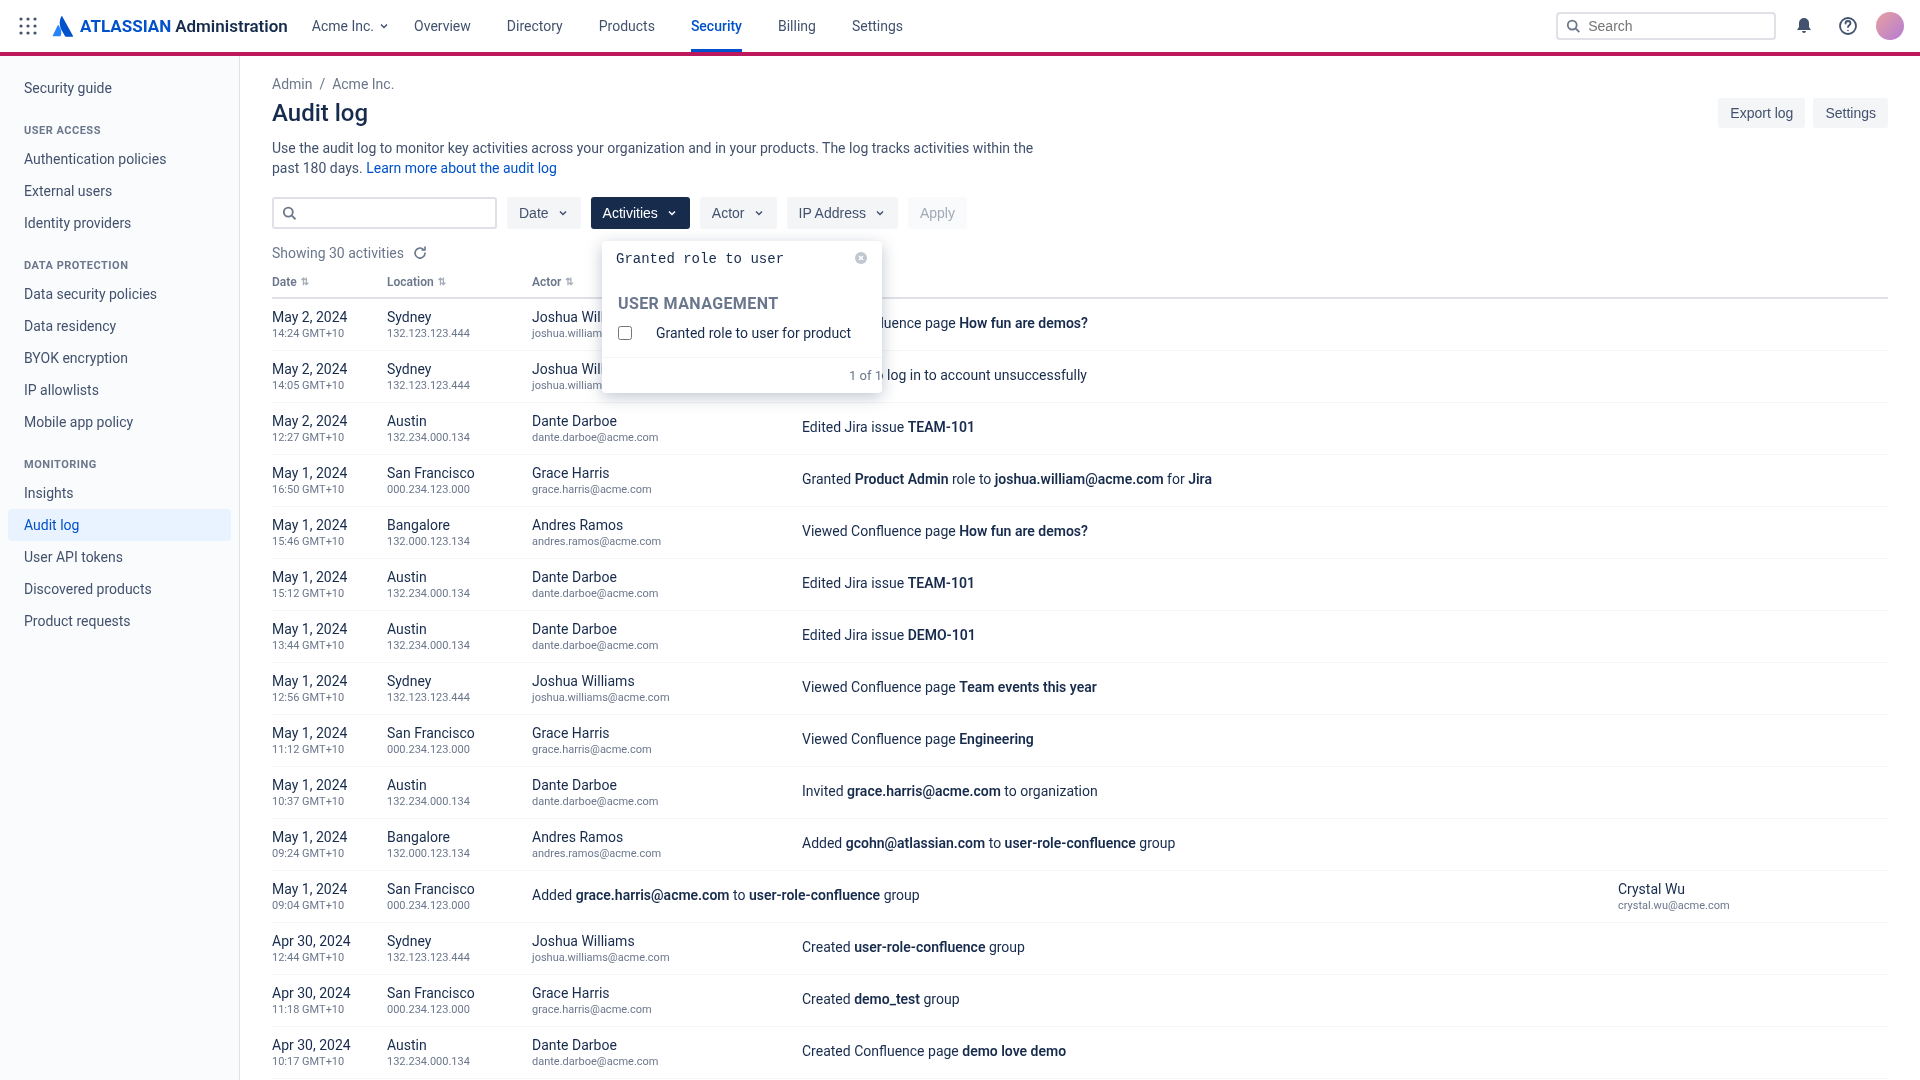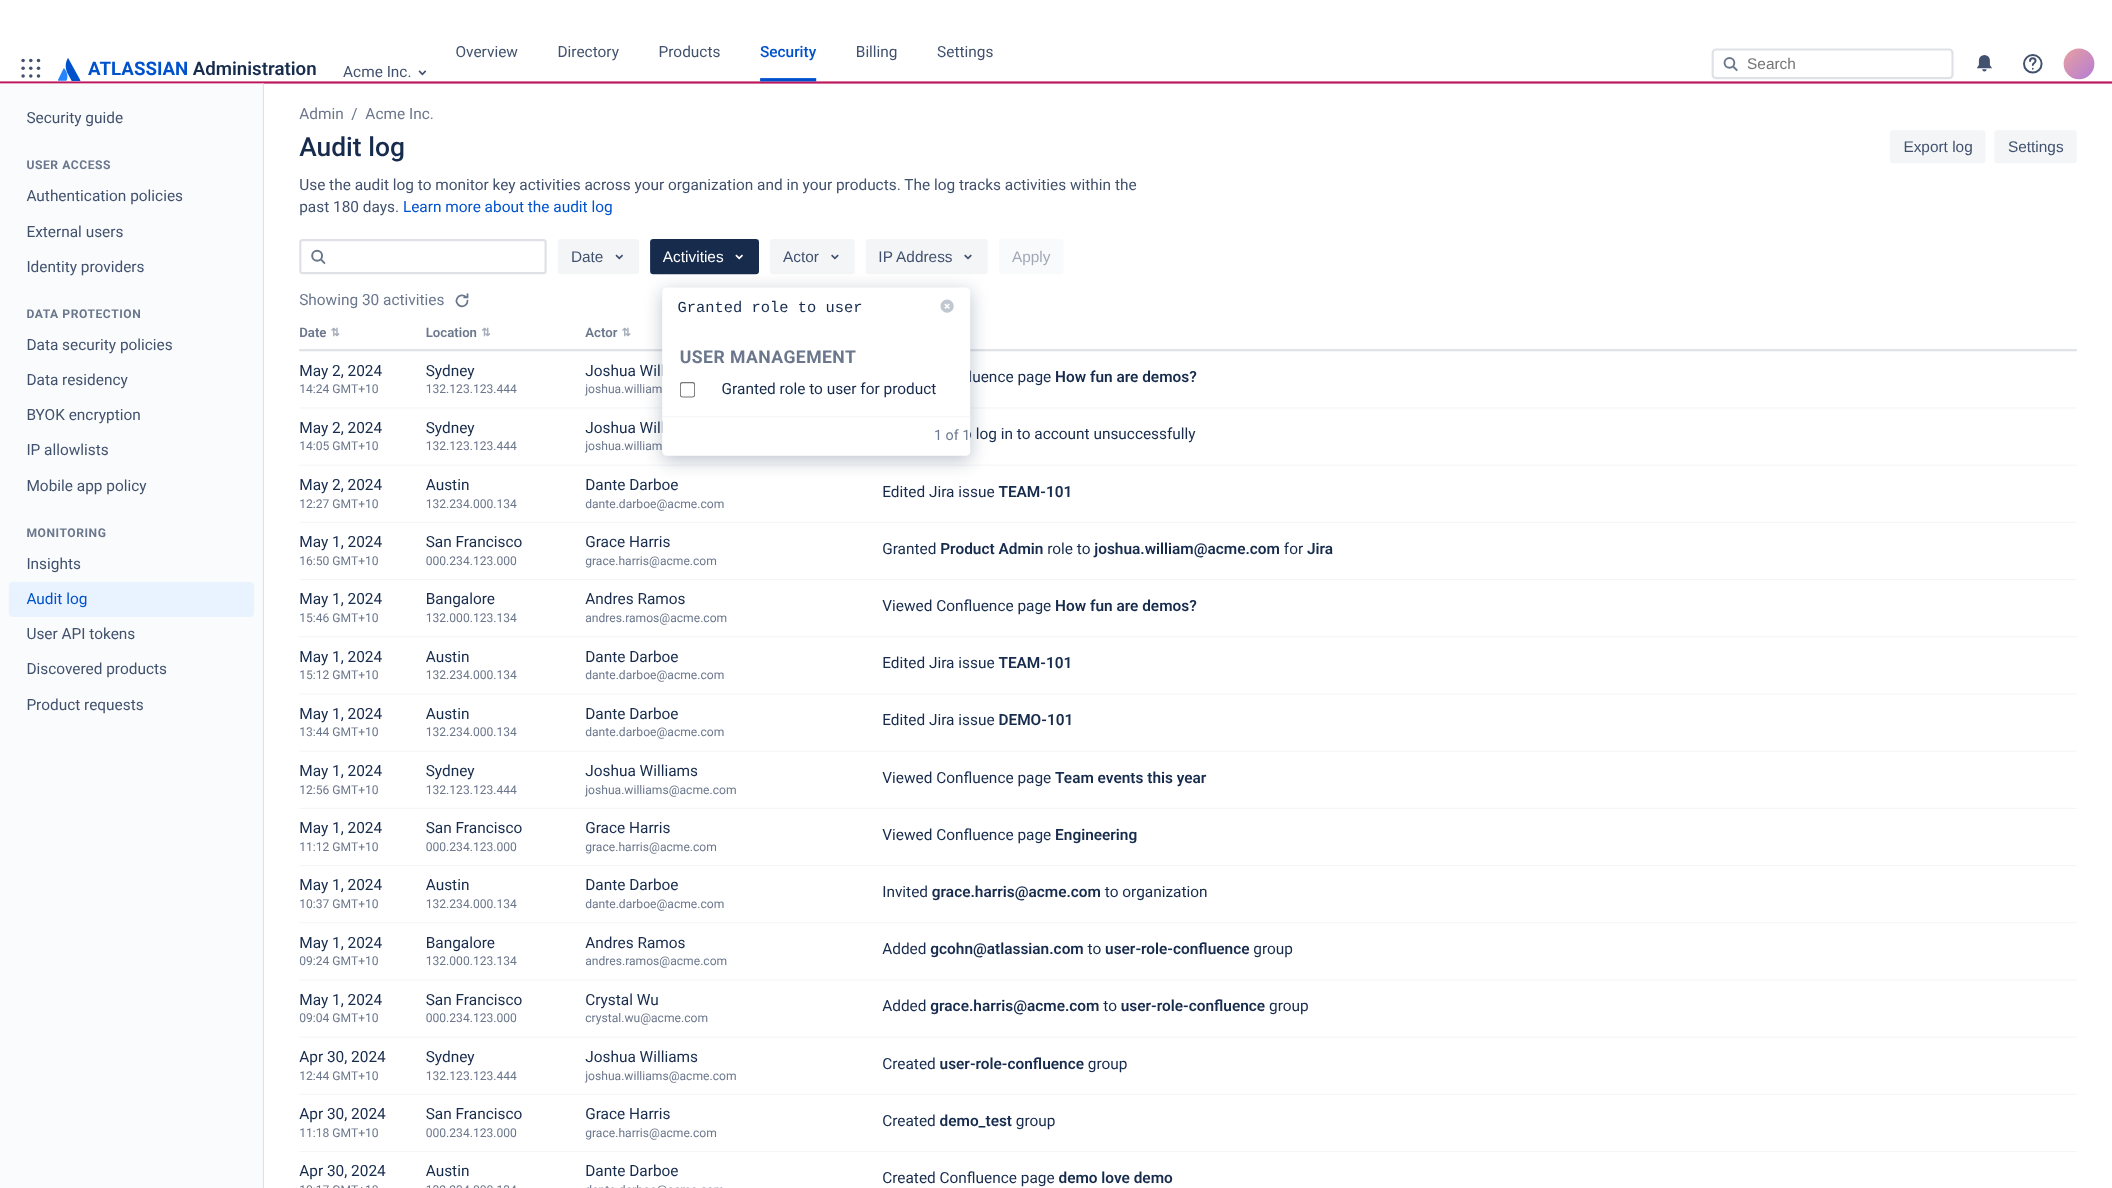--- a/index.html
+++ b/index.html
@@ -1,17 +1,17 @@
 <!DOCTYPE html>
 <html><head>
 <meta charset="utf-8">
 <style>
 * { box-sizing: border-box; margin: 0; padding: 0; }
 body { font-family: -apple-system, BlinkMacSystemFont, "Segoe UI", Roboto, sans-serif; font-size: 14px; color: #172B4D; background: #fff; }
-.topbar { display: flex; align-items: flex-end; height: 56px; padding: 0 16px; border-bottom: 2px solid #be185d; margin-top: 20px; }
+.topbar { display: flex; align-items: center; height: 56px; padding: 0 16px; border-bottom: 4px solid #be185d; }
 .app-switcher { width: 24px; height: 24px; display: flex; align-items: center; justify-content: center; cursor: pointer; margin-right: 12px; }
 .logo { display: flex; align-items: center; font-weight: 600; font-size: 17px; color: #172B4D; margin-right: 24px; }
 .logo svg { margin-right: 6px; }
 .org-switcher { display: flex; align-items: center; font-size: 14px; color: #42526E; cursor: pointer; margin-right: 24px; }
 .org-switcher svg { margin-left: 4px; }
 .topnav { display: flex; gap: 36px; flex: 1; }
 .topnav-item { color: #42526E; cursor: pointer; padding: 18px 0 15px; border-bottom: 3px solid transparent; font-size: 14px; }
 .topnav-item.active { color: #0052CC; border-bottom-color: #0052CC; font-weight: 500; }
 .topbar-right { display: flex; align-items: center; gap: 12px; }
 .search-box { display: flex; align-items: center; background: #fff; border: 2px solid #DFE1E6; border-radius: 4px; padding: 4px 8px; width: 220px; }
@@ -444,27 +444,27 @@
           </div>
           <div class="row">
             <div class="td col-date">
               <div class="td-main">May 1, 2024</div>
               <div class="td-sub">09:04 GMT+10</div>
             </div>
             <div class="td col-loc">
               <div class="td-main">San Francisco</div>
               <div class="td-sub">000.234.123.000</div>
             </div>
+            <div class="td col-act action-text">
+              <div class="td-main">Added <b>grace.harris@acme.com</b> to <b>user-role-confluence</b> group</div>
+            </div>
             <div class="td col-actor">
               <div class="td-main">Crystal Wu</div>
               <div class="td-sub">crystal.wu@acme.com</div>
             </div>
-            <div class="td col-act action-text">
-              <div class="td-main">Added <b>grace.harris@acme.com</b> to <b>user-role-confluence</b> group</div>
-            </div>
           </div>
           <div class="row">
             <div class="td col-date">
               <div class="td-main">Apr 30, 2024</div>
               <div class="td-sub">12:44 GMT+10</div>
             </div>
             <div class="td col-loc">
               <div class="td-main">Sydney</div>
               <div class="td-sub">132.123.123.444</div>
             </div>

